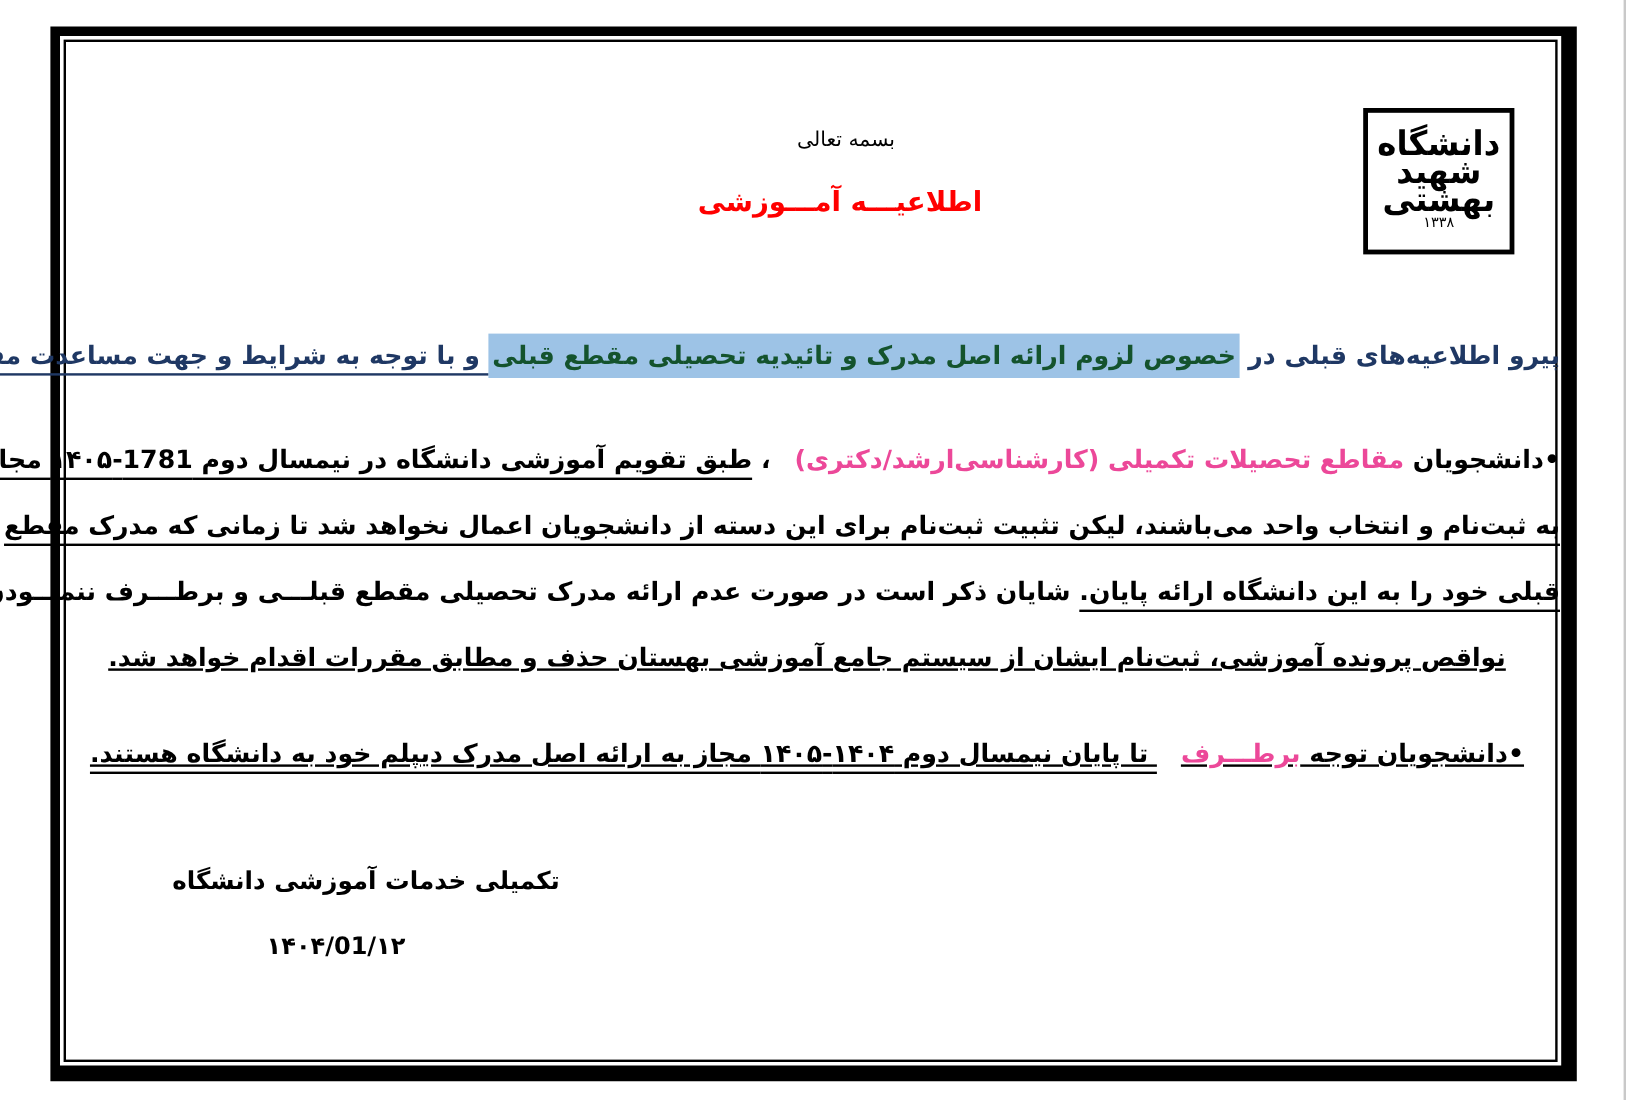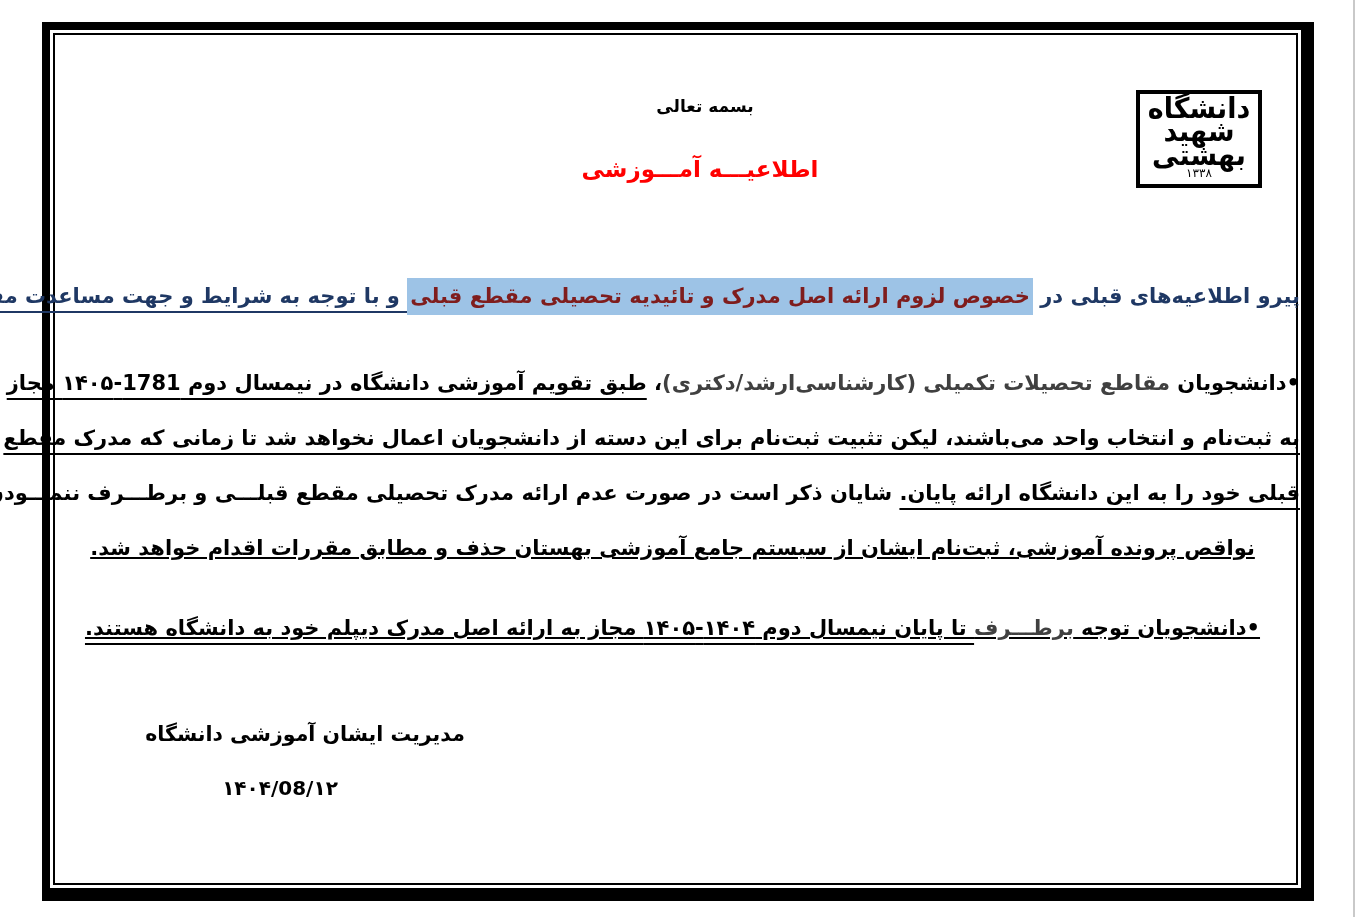--- a/index.html
+++ b/index.html
@@ -16,37 +16,37 @@
   }
   .frame-inner{
     position:absolute;left:3px;top:3px;right:3px;bottom:3px;
     border:2px solid #000;
   }
   .screen-edge{
     position:absolute;right:4px;top:0;width:2px;height:917px;background:#c9c9c9;
   }
   
   .logo{
-    position:absolute;left:1136px;top:90px;width:126px;height:98px;
+    position:absolute;left:1136px;top:90px;width:126px;height:122px;
     box-sizing:border-box;border:4px solid #000;background:#fff;
     display:flex;flex-direction:column;justify-content:center;align-items:center;
     overflow:hidden;
   }
   .logo-cal{
     direction:rtl;text-align:center;font-weight:bold;color:#000;
     font-size:27px;line-height:0.82;letter-spacing:-1px;
     transform:scaleY(1.05);white-space:pre-line;
   }
   .logo-year{
     direction:rtl;font-size:12px;font-weight:normal;color:#000;margin-top:2px;line-height:1;
   }
   
   .bismillah{
-    position:absolute;top:96px;left:600px;width:210px;text-align:center;
-    direction:rtl;font-size:17px;font-weight:bold;color:#000;
+    position:absolute;top:107px;left:600px;width:210px;text-align:center;
+    direction:rtl;font-size:17px;font-weight:normal;color:#000;
   }
   .notice-title{
     position:absolute;top:156px;left:530px;width:340px;text-align:center;
     direction:rtl;font-size:23px;font-weight:bold;color:#FF0000;
   }
   
   .line{
     position:absolute;left:45px;right:59px;direction:rtl;
     font-size:21px;font-weight:bold;color:#000;
     text-align:justify;text-align-last:justify;text-justify:inter-word;
@@ -57,24 +57,24 @@
   .b1-l1{top:368px;}
   .b1-l2{top:423px;}
   .b1-l3{top:478px;}
   .b1-l4{top:533px;}
   .b2-l1{top:613px;}
   .u{
     text-decoration:underline;
     text-decoration-thickness:2px;
     text-underline-offset:8px;
   }
-  .red{color:#404040;}
+  .red{color:#ec4899;margin-left:20px;}
   .navy{color:#1F3864;}
   .hl{
-    background:#9DC3E6;color:#7f1d1d;
+    background:#9DC3E6;color:#14532d;
     padding:6px 3px 7px 3px;
   }
   
   .footer-sig{
     position:absolute;top:722px;left:140px;width:330px;text-align:center;
     direction:rtl;font-size:20.5px;font-weight:bold;color:#000;
   }
   .footer-date{
     position:absolute;top:776px;left:125px;width:310px;text-align:center;
     direction:rtl;font-size:20px;font-weight:bold;color:#000;
@@ -103,14 +103,14 @@
 <div class="line b1-l1"><span>•دانشجویان </span><span class="red">مقاطع تحصیلات تکمیلی (کارشناسی‌ارشد/دکتری)</span><span>، </span><span class="u">طبق تقویم آموزشی دانشگاه در نیمسال دوم 1781-۱۴۰۵ مجاز</span></div>
 
 <div class="line b1-l2"><span class="u">به ثبت‌نام و انتخاب واحد می‌باشند، لیکن تثبیت ثبت‌نام برای این دسته از دانشجویان اعمال نخواهد شد تا زمانی که مدرک مقطع</span></div>
 
 <div class="line b1-l3"><span class="u">قبلی خود را به این دانشگاه ارائه پایان.</span><span> شایان ذکر است در صورت عدم ارائه مدرک تحصیلی مقطع قبلـــی و برطـــرف ننمـــودن</span></div>
 
 <div class="line center b1-l4"><span>نواقص پرونده آموزشی، ثبت‌نام ایشان از سیستم جامع آموزشی بهستان حذف و مطابق مقررات اقدام خواهد شد.</span></div>
 
 <div class="line center b2-l1"><span>•دانشجویان توجه </span><span class="red">برطـــرف</span><span class="u"> تا پایان نیمسال دوم ۱۴۰۴-۱۴۰۵ مجاز به ارائه اصل مدرک دیپلم خود به دانشگاه هستند.</span></div>
 
-<div class="footer-sig">مدیریت ایشان آموزشی دانشگاه</div>
-<div class="footer-date">۱۴۰۴/08/۱۲</div>
+<div class="footer-sig">تکمیلی خدمات آموزشی دانشگاه</div>
+<div class="footer-date">۱۴۰۴/01/۱۲</div>
 
 </body></html>

